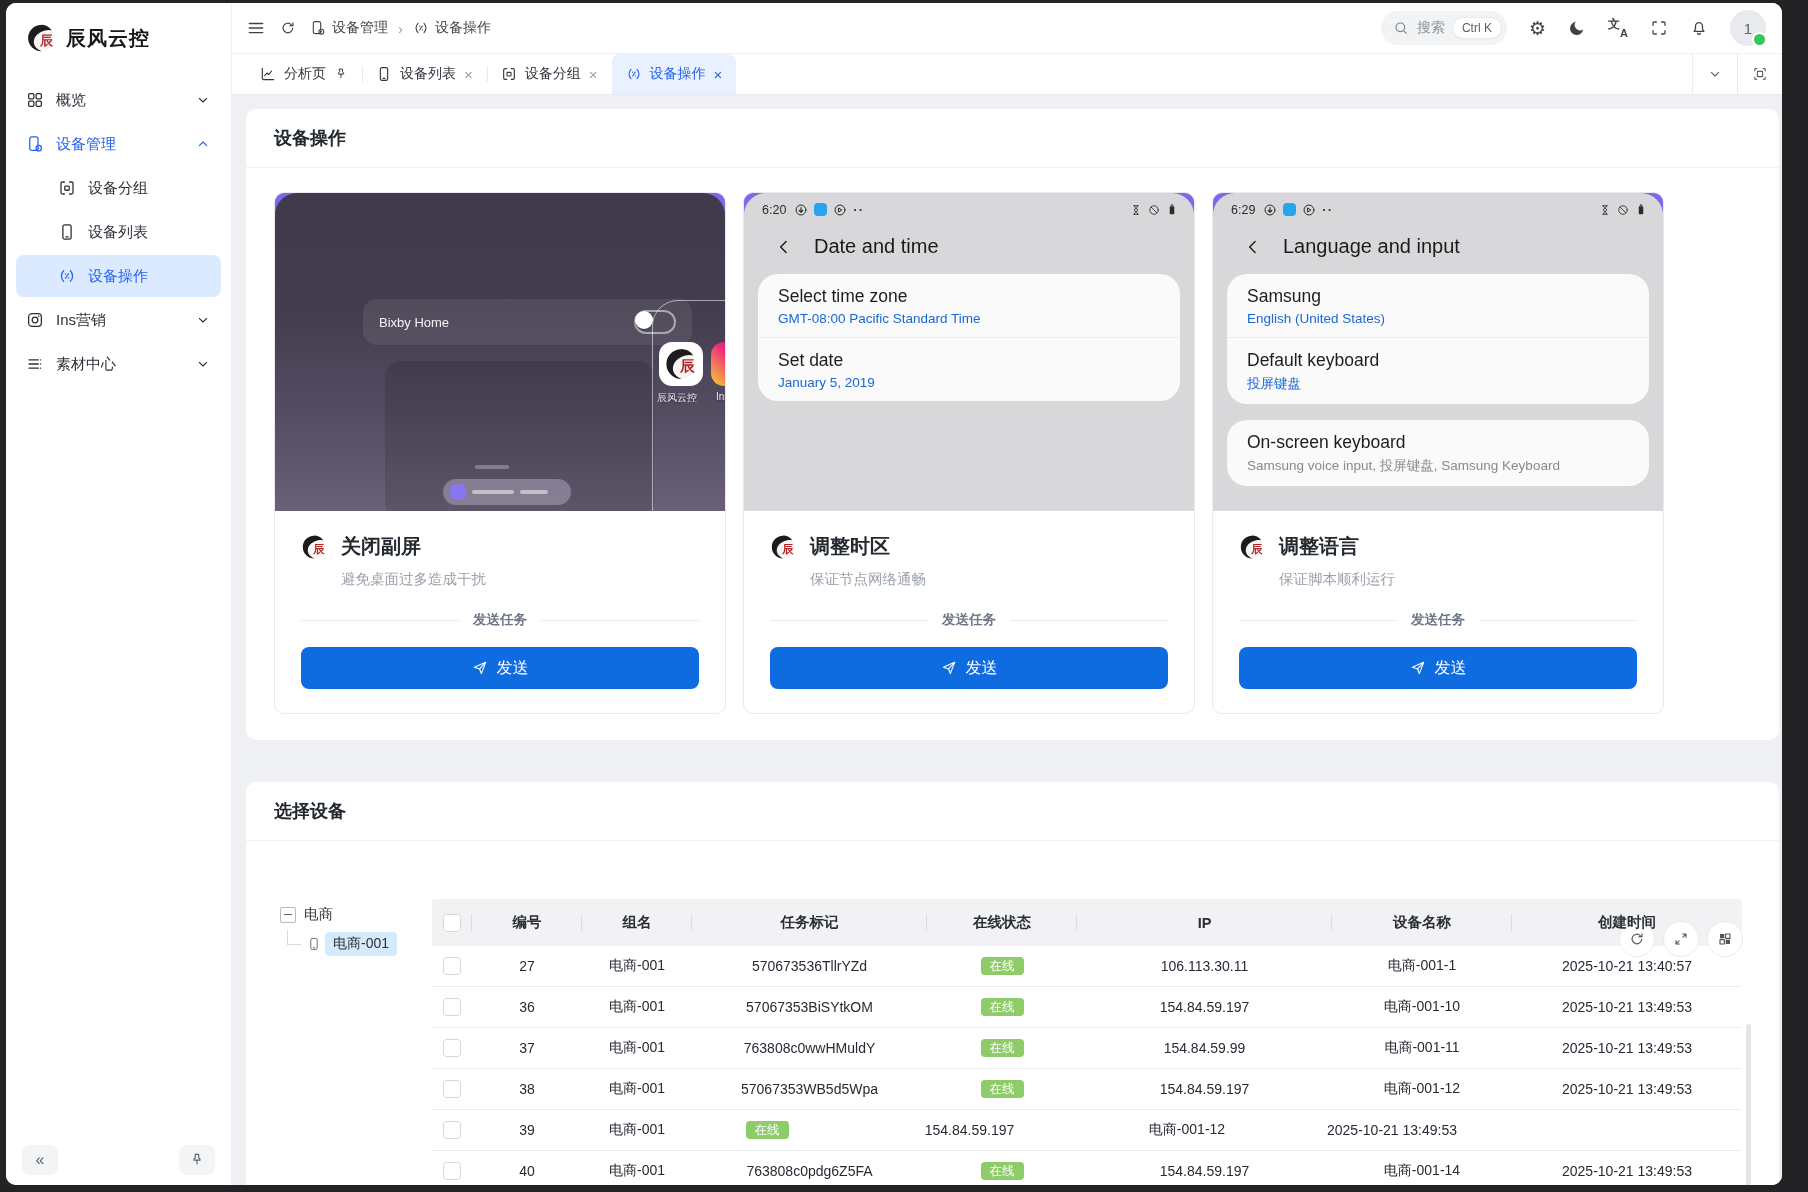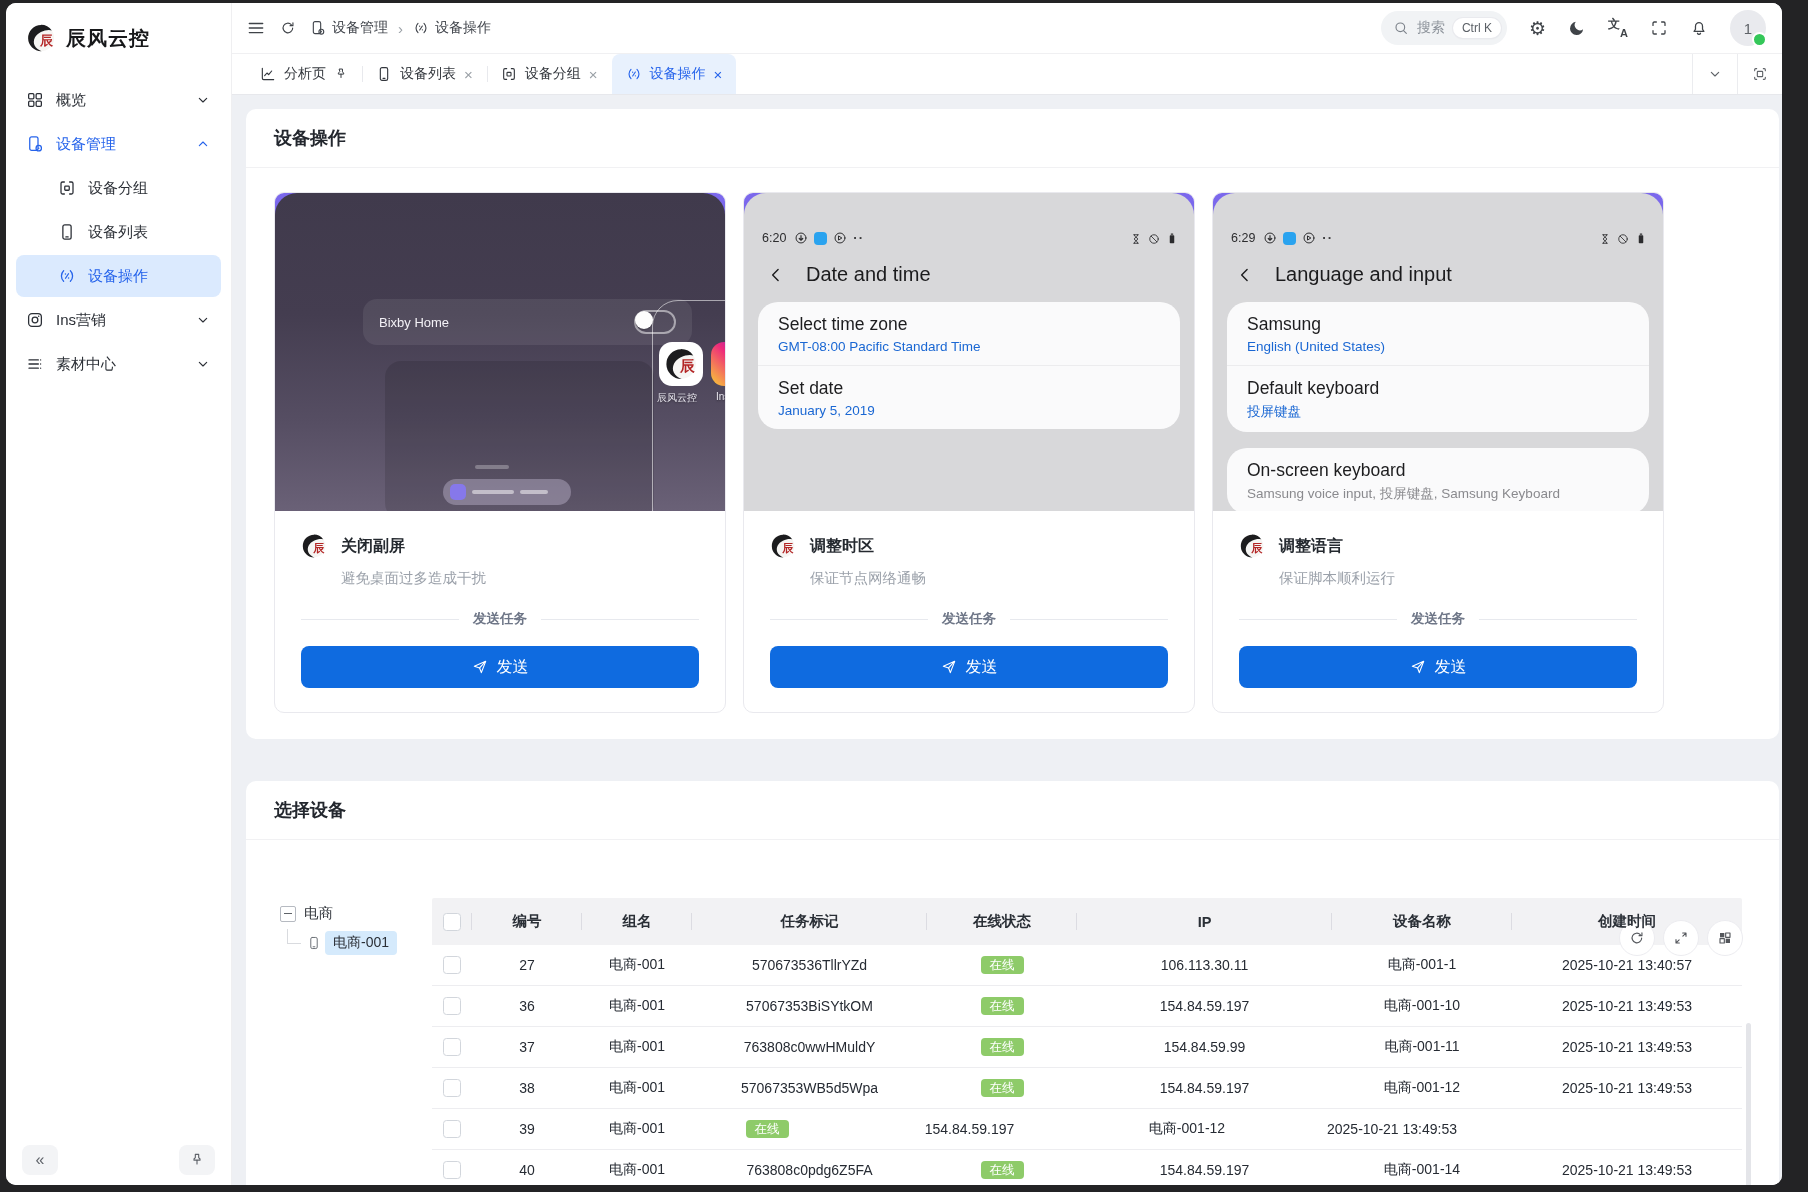--- a/index.html
+++ b/index.html
@@ -95,39 +95,39 @@
          align-items:center;justify-content:center;}
   .appic svg{width:34px;height:34px;}
   .appic.insta{background:linear-gradient(45deg,#f9ce34,#ee2a7b 55%,#6228d7);}
   .applbl{position:absolute;color:#eceaf2;font-size:10px;text-shadow:0 1px 2px rgba(0,0,0,.4);white-space:nowrap;}
   .tgl{width:38px;height:20px;border:2px solid #8a8a90;border-radius:12px;position:relative;flex:0 0 auto;cursor:pointer;}
   .tgl::after{content:"";position:absolute;left:-1px;top:-1px;width:18px;height:18px;border-radius:50%;
               background:#fdfdfd;box-shadow:0 1px 2px rgba(0,0,0,.25);}
   .tgl.dark{border-color:rgba(255,255,255,.5);}
   
   .screen.set{background:#d8d8da;color:#222;}
-  .sbar{display:flex;align-items:flex-end;gap:6px;padding:9px 16px 0 18px;font-size:12.5px;color:#2c2c2e;margin-top:28px;}
+  .sbar{display:flex;align-items:center;gap:6px;padding:9px 16px 0 18px;font-size:12.5px;color:#2c2c2e;}
   .sbar .time{font-weight:500;margin-right:2px;}
   .sbar .sp{flex:1;}
   .sbar .dots{font-size:13px;font-weight:700;color:#3c3c3e;letter-spacing:1px;}
   .bluedot{width:13px;height:13px;border-radius:4px;background:#2aa3ef;display:inline-block;}
-  .stitle{display:flex;align-items:center;gap:20px;padding:18px 0 0 22px;color:#1b1b1d;}
+  .stitle{display:flex;align-items:center;gap:20px;padding:18px 0 0 22px;color:#1b1b1d;margin-left:8px;}
   .stitle .t{font-size:20px;}
   .sgroup{background:#fafafb;border-radius:20px;margin:16px 14px 0;overflow:hidden;}
   .sitem{padding:12px 20px 11px;position:relative;}
   .sitem + .sitem{border-top:1px solid #ececee;}
   .sitem .st{font-size:17.5px;color:#1d1d1f;}
   .sitem .sv{font-size:13.5px;margin-top:4px;}
   .sitem .sd{font-size:13.5px;color:#8a8a8e;margin-top:4px;line-height:1.3;width:85%;}
   .sitem .tgl{position:absolute;right:18px;top:16px;}
   .glabel{padding:16px 24px 4px;font-size:13.5px;font-weight:700;color:#77777c;}
   
   .tinfo{padding:22px 26px 24px;}
   .trow{display:flex;align-items:center;gap:14px;}
-  .tinfo .ttl{font-size:16px;font-weight:700;color:#24292f;}
+  .tinfo .ttl{font-size:20px;font-weight:700;color:#24292f;}
   .tinfo .sub{margin:10px 0 0 40px;font-size:14.5px;color:#9ba1aa;}
   .divider{display:flex;align-items:center;gap:14px;margin-top:22px;color:#6e7687;font-size:13.5px;font-weight:600;}
   .divider::before,.divider::after{content:"";flex:1;height:1px;background:#e7e9ee;}
   .send-btn{margin-top:18px;height:42px;border-radius:8px;background:#0f6be0;color:#fff;font-size:16px;
             display:flex;align-items:center;justify-content:center;gap:9px;cursor:pointer;}
   .send-btn .ic{color:#fff;}
   .mini-logo{width:26px;height:26px;flex:0 0 26px;}
   .mini-logo svg{width:100%;height:100%;}
   
   .panel.select{margin-top:42px;position:relative;min-height:620px;}

